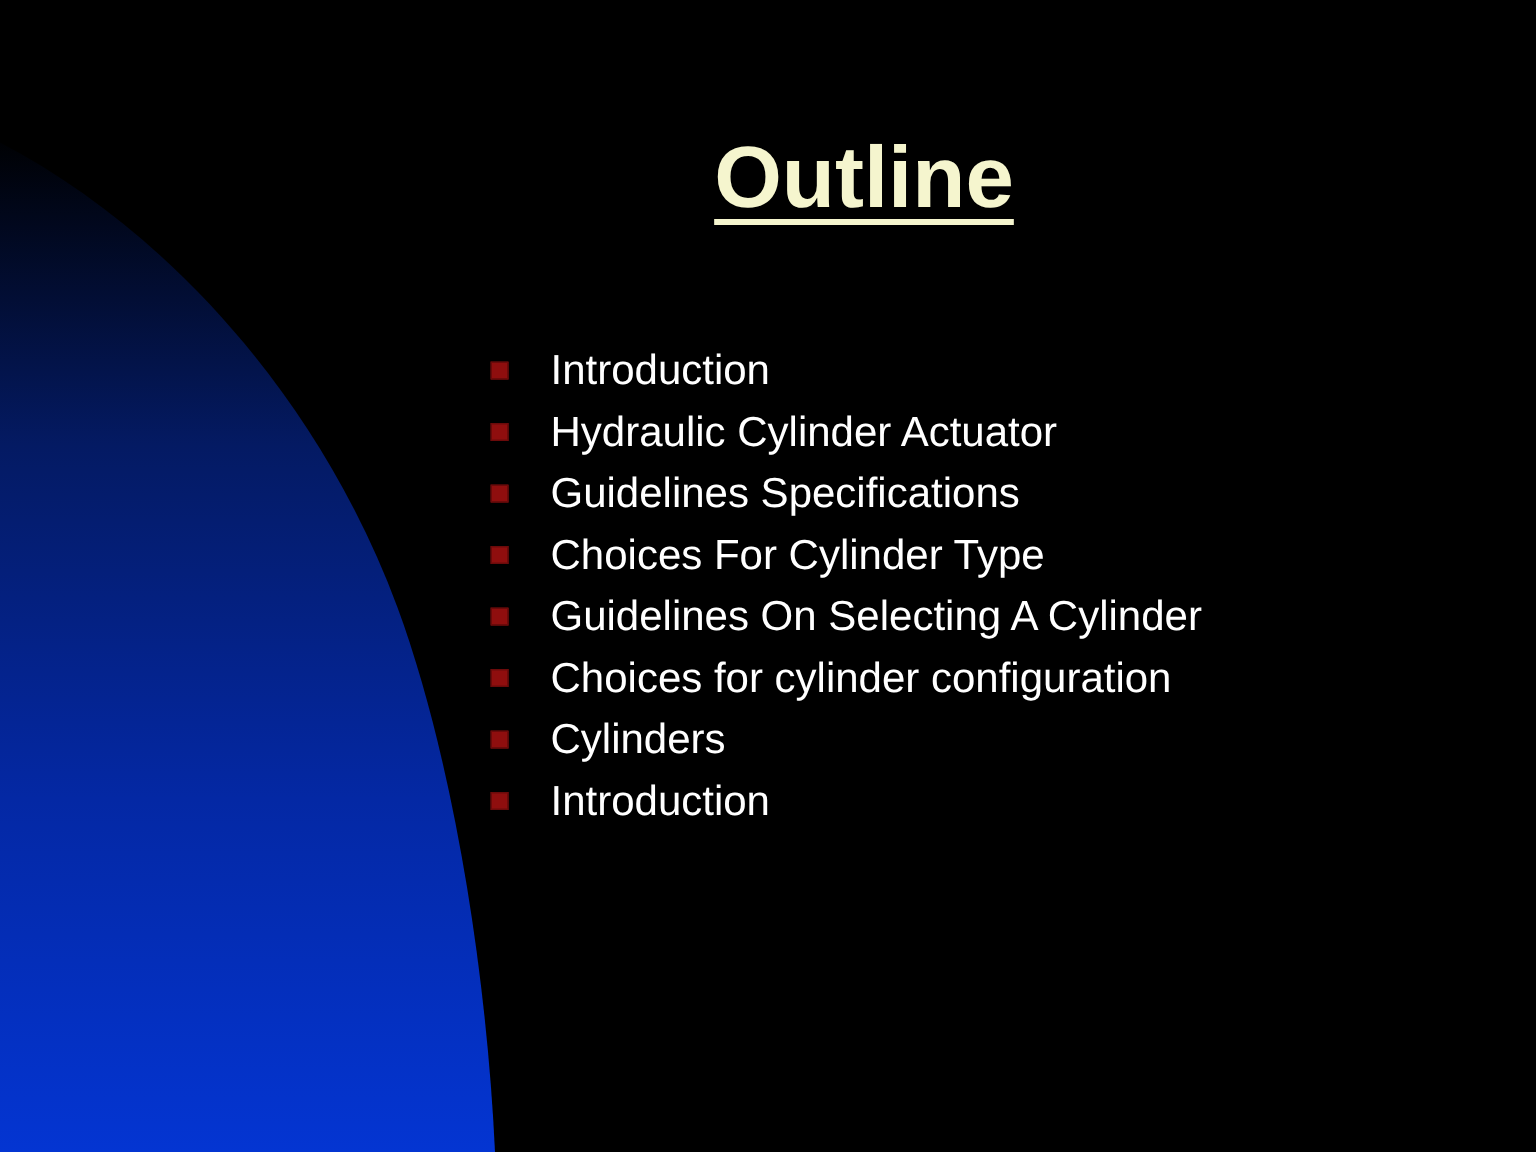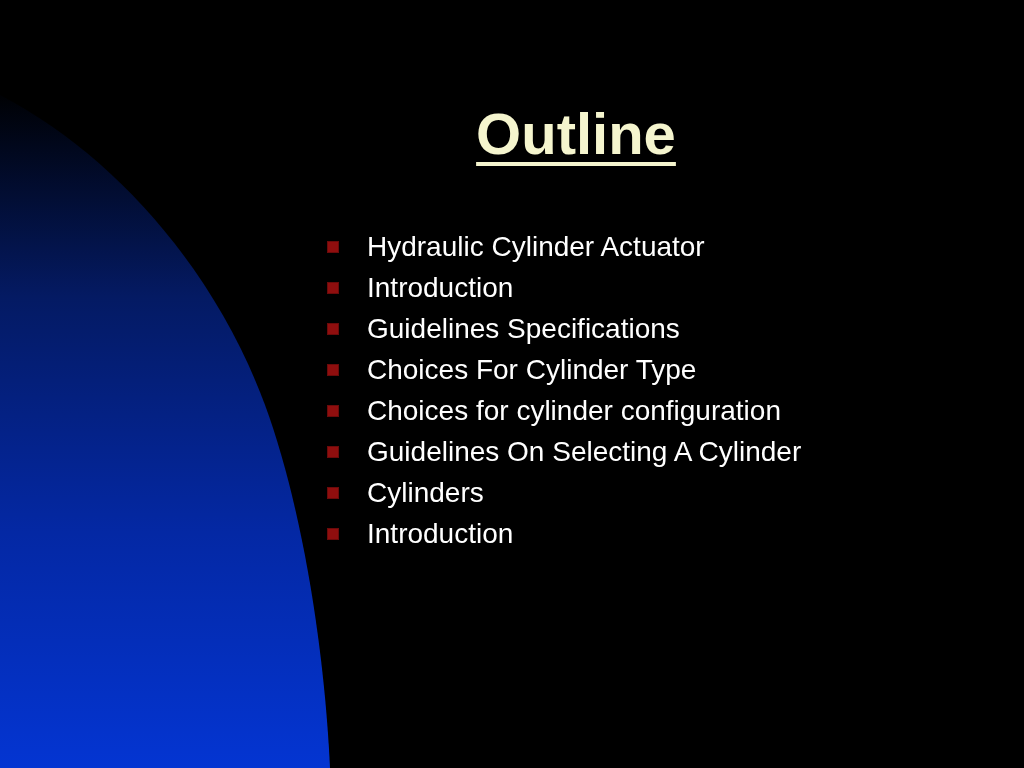--- a/index.html
+++ b/index.html
@@ -21,21 +21,21 @@
     top: 0;
     width: 340px;
     height: 768px;
     display: block;
   }
   .slide-title {
     position: absolute;
     left: 128px;
     right: 0;
     top: 84px;
-    margin: 16px;
+    margin: 1px;
     text-align: center;
     font-weight: bold;
     font-size: 58px;
     letter-spacing: 0px;
     color: #F5F5CE;
     text-decoration: underline;
     text-decoration-thickness: 4px;
     text-underline-offset: 8px;
   }
   .outline-list {
@@ -81,41 +81,41 @@
       </linearGradient>
     </defs>
     <path d="M 0 95 C 115 155 215 270 265 405 C 300 500 324 640 330 768 L 0 768 Z" fill="url(#blueGrad)"></path>
   </svg>
 
   <h1 class="slide-title">Outline</h1>
 
   <ul class="outline-list">
     <li>
       <span class="bullet-square"></span>
-      <span class="item-text">Hydraulic Cylinder Actuator</span>
+      <span class="item-text">Introduction</span>
     </li>
     <li>
       <span class="bullet-square"></span>
-      <span class="item-text">Introduction</span>
+      <span class="item-text">Hydraulic Cylinder Actuator</span>
     </li>
     <li>
       <span class="bullet-square"></span>
       <span class="item-text">Guidelines Specifications</span>
     </li>
     <li>
       <span class="bullet-square"></span>
       <span class="item-text">Choices For Cylinder Type</span>
     </li>
     <li>
       <span class="bullet-square"></span>
-      <span class="item-text">Choices for cylinder configuration</span>
+      <span class="item-text">Guidelines On Selecting A Cylinder</span>
     </li>
     <li>
       <span class="bullet-square"></span>
-      <span class="item-text">Guidelines On Selecting A Cylinder</span>
+      <span class="item-text">Choices for cylinder configuration</span>
     </li>
     <li>
       <span class="bullet-square"></span>
       <span class="item-text">Cylinders</span>
     </li>
     <li>
       <span class="bullet-square"></span>
       <span class="item-text">Introduction</span>
     </li>
   </ul>

